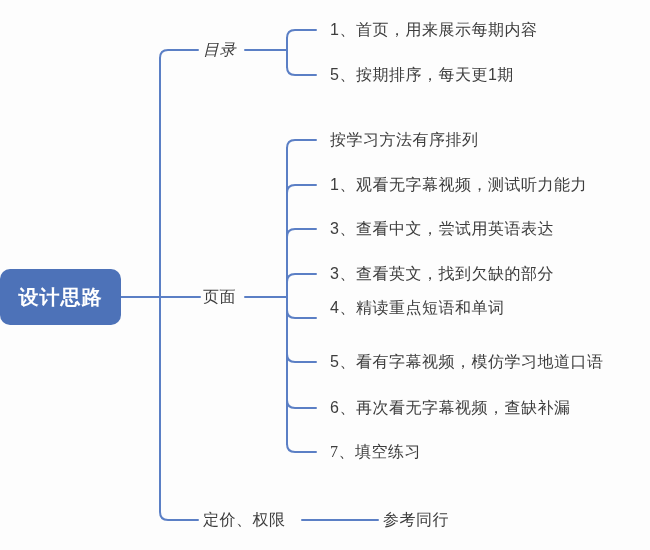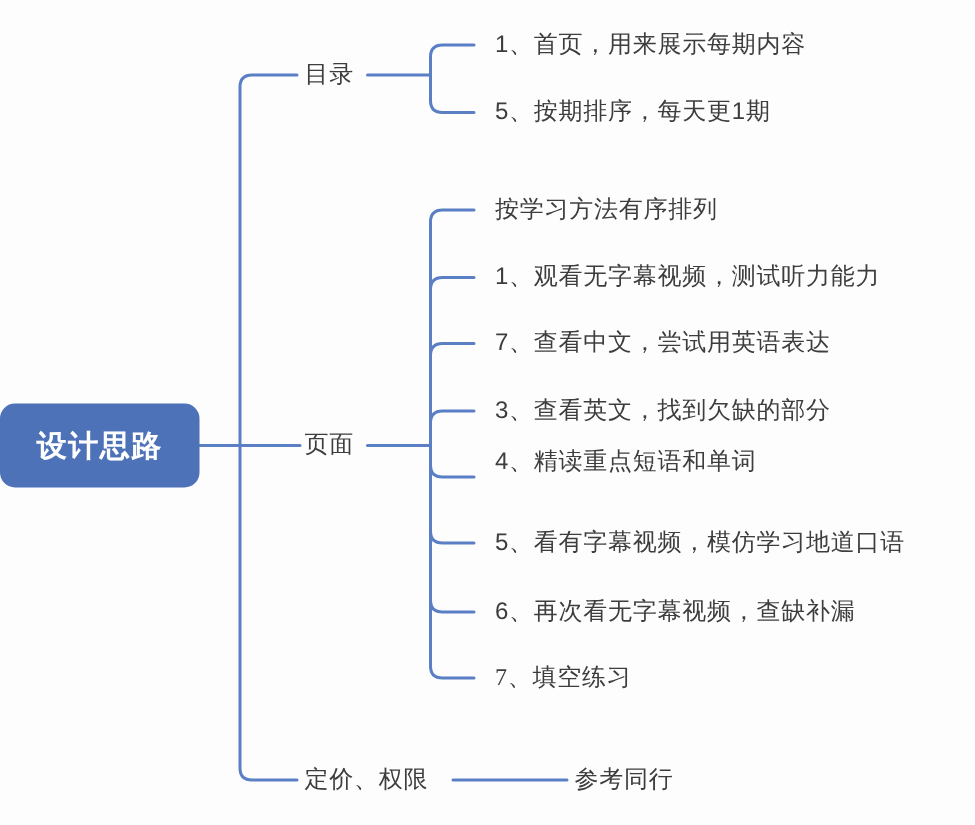--- a/index.html
+++ b/index.html
@@ -30,21 +30,21 @@
     stroke: var(--line-color);
     stroke-width: 2;
     fill: none;
     stroke-linecap: round;
     stroke-linejoin: round;
   }
   .root-node {
     position: absolute;
     left: 0;
     top: 269px;
-    width: 133px;
+    width: 121px;
     height: 56px;
     background: var(--root-bg);
     border-radius: 10px;
     color: var(--root-text);
     font-size: 20px;
     font-weight: bold;
     display: flex;
     align-items: center;
     justify-content: center;
     letter-spacing: 1px;
@@ -85,30 +85,30 @@
     <path class="edge" d="M 287 310 Q 287 318 295 318 H 316"></path>
     <path class="edge" d="M 287 354 Q 287 362 295 362 H 316"></path>
     <path class="edge" d="M 287 400 Q 287 408 295 408 H 316"></path>
     <path class="edge" d="M 287 444 Q 287 452 295 452 H 316"></path>
 
     <path class="edge" d="M 302 520 H 378"></path>
   </svg>
 
   <div class="root-node">设计思路</div>
 
-  <div class="node-label" style="left:203px; top:50px;">目录</div>
+  <div class="node-label" style="left:203px; top:50px;font-style:italic;">目录</div>
   <div class="node-label" style="left:203px; top:297px;">页面</div>
   <div class="node-label" style="left:203px; top:520px;">定价、权限</div>
 
   <div class="node-label" style="left:330px; top:30px;">1、首页，用来展示每期内容</div>
   <div class="node-label" style="left:330px; top:75px;">5、按期排序，每天更1期</div>
 
   <div class="node-label" style="left:330px; top:140px;">按学习方法有序排列</div>
   <div class="node-label" style="left:330px; top:185px;">1、观看无字幕视频，测试听力能力</div>
-  <div class="node-label" style="left:330px; top:229px;">7、查看中文，尝试用英语表达</div>
+  <div class="node-label" style="left:330px; top:229px;">3、查看中文，尝试用英语表达</div>
   <div class="node-label" style="left:330px; top:274px;">3、查看英文，找到欠缺的部分</div>
   <div class="node-label" style="left:330px; top:308px;">4、精读重点短语和单词</div>
   <div class="node-label" style="left:330px; top:362px;">5、看有字幕视频，模仿学习地道口语</div>
   <div class="node-label" style="left:330px; top:408px;">6、再次看无字幕视频，查缺补漏</div>
   <div class="node-label" style="left:330px; top:452px;font-family:Liberation Serif, serif;">7、填空练习</div>
 
   <div class="node-label" style="left:383px; top:520px;">参考同行</div>
 
 </div>
 

